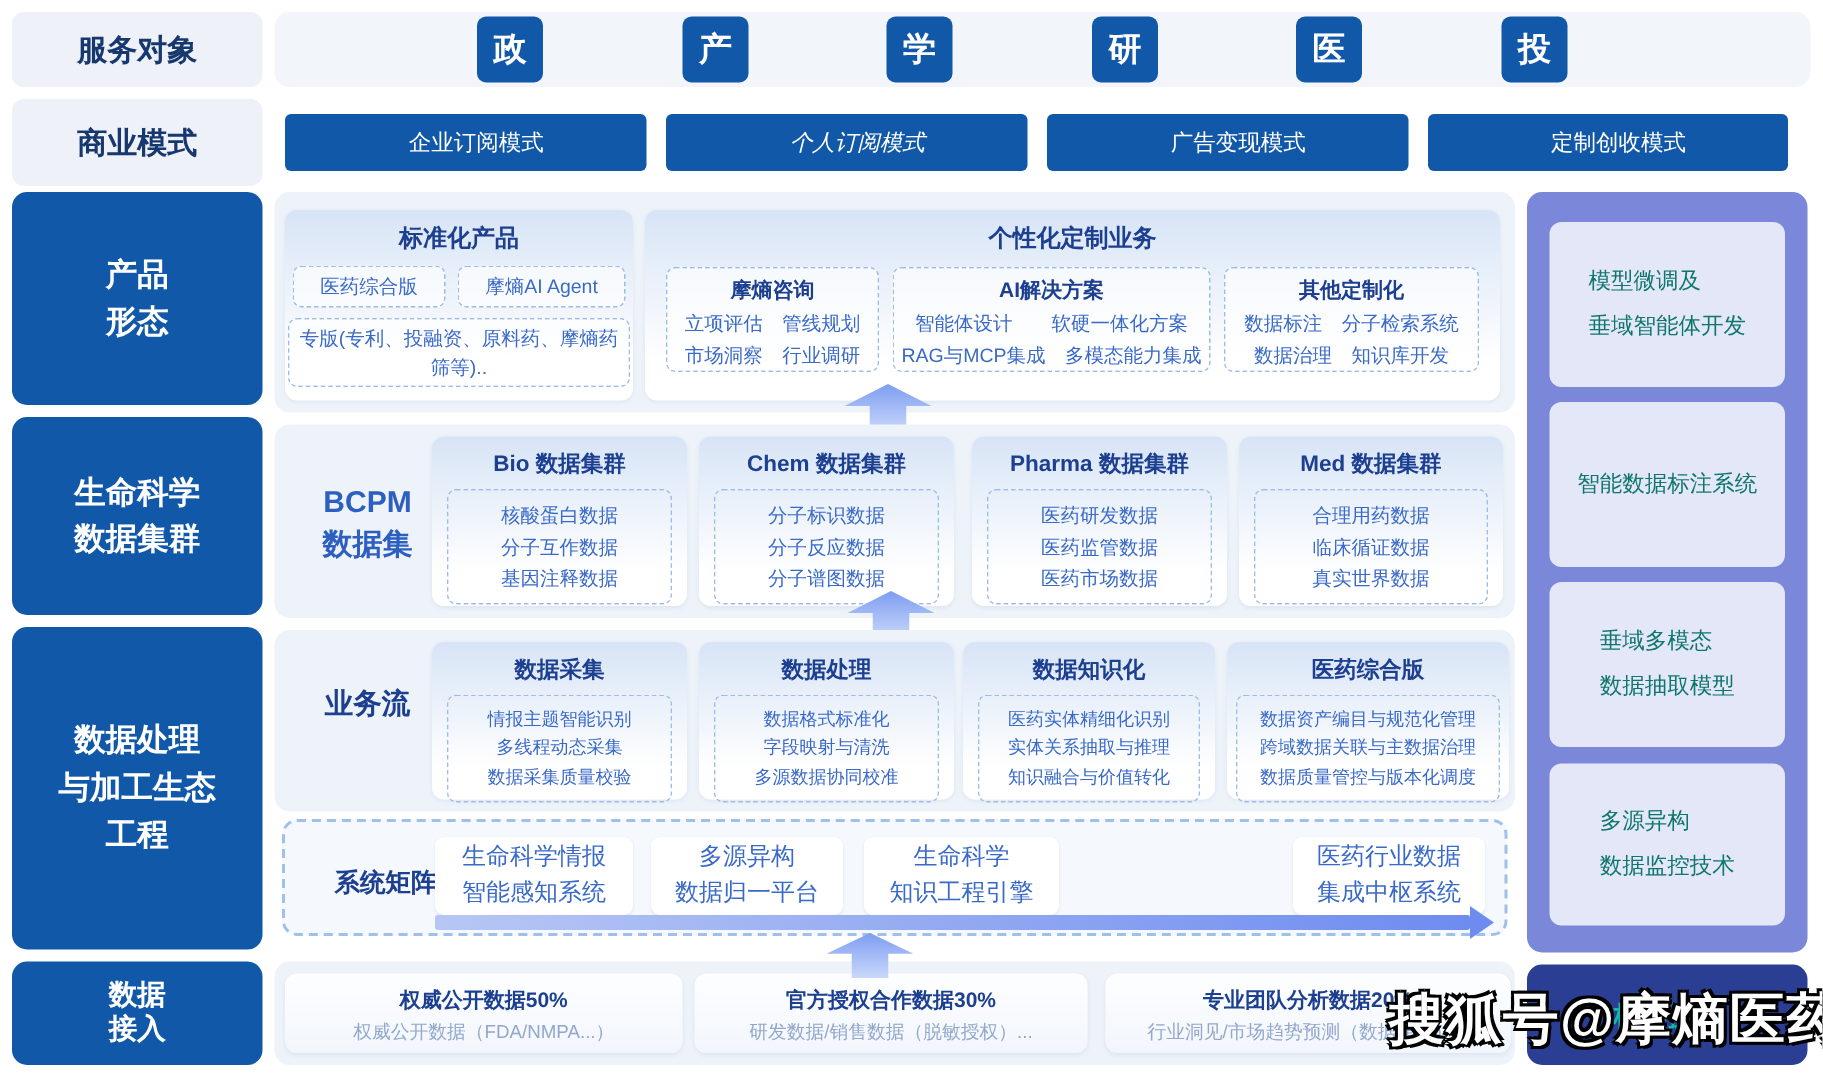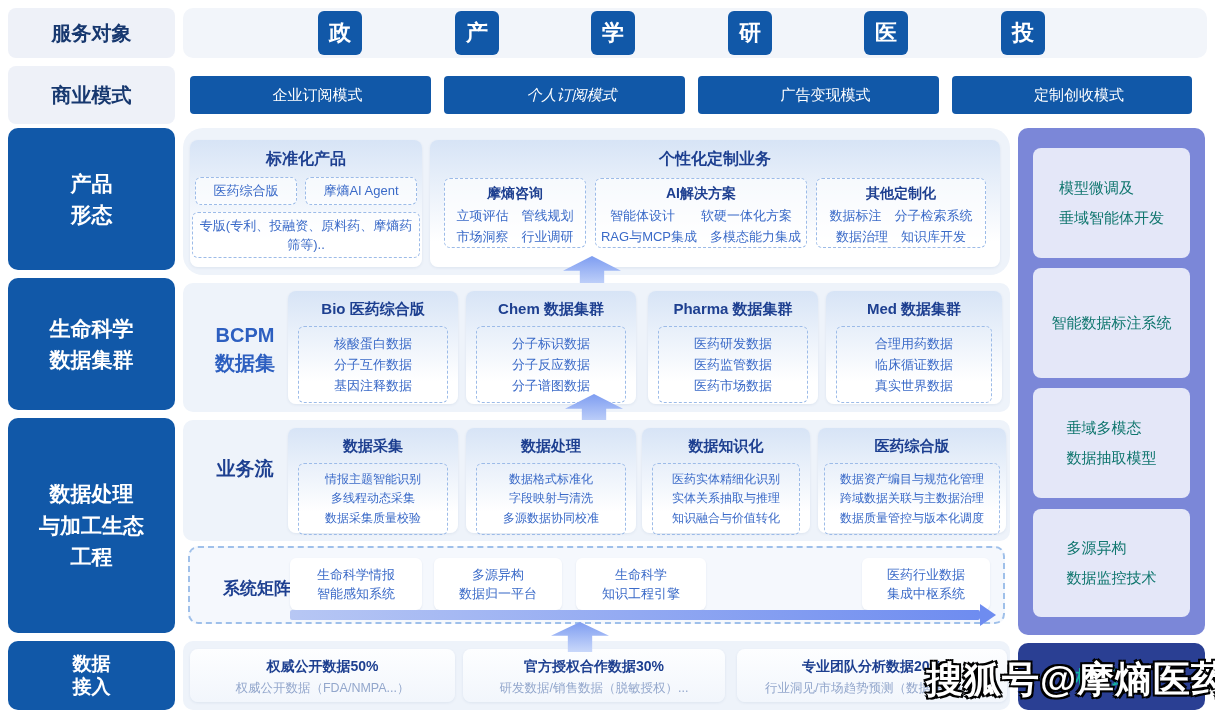--- a/index.html
+++ b/index.html
@@ -21,21 +21,21 @@
   .group{padding-top:6px;text-align:center;}
   .group .g-title{font-weight:bold;color:#1d3f90;font-size:14px;margin-bottom:3px;}
   .group .g-lines{font-size:13px;color:#3a6ac8;white-space:pre-line;line-height:1.6;}
   .cluster-title{font-weight:bold;color:#1d3f90;text-align:center;font-size:15px;padding-top:9px;}
   .cluster-lines{font-size:13px;color:#3a6ac8;white-space:pre-line;line-height:1.62;text-align:center;
     border:1px dashed #9cbbe8;border-radius:6px;margin:7px 10px 0 10px;padding:6px 2px;}
   .stage-lines{font-size:12px;}
   .big-side{font-weight:bold;color:#2d5fc0;font-size:20px;line-height:1.4;white-space:pre-line;text-align:center;}
   .navy-side{font-weight:bold;color:#1d3f90;font-size:17px;text-align:center;}
   .sys-wrap{border:2px dashed #9fc0ea;border-radius:10px;background:#f5f8fd;}
-  .sys-box{background:#fff;border-radius:6px;color:#3a6ac8;font-size:13px;line-height:1.5;display:flex;align-items:center;
+  .sys-box{background:#fff;border-radius:6px;color:#3a6ac8;font-size:16px;line-height:1.5;display:flex;align-items:center;
     justify-content:center;text-align:center;white-space:pre-line;box-shadow:0 1px 2px rgba(30,60,120,.10);}
   .sys-box.bold{font-weight:bold;color:#2d4ea8;}
   .arrow-up{clip-path:polygon(50% 0,100% 46%,71% 46%,71% 100%,29% 100%,29% 46%,0 46%);
     background:linear-gradient(180deg,#7e9df1 0%,#c9d8fa 100%);}
   .arrow-shaft{background:linear-gradient(90deg,#b7c7f4 0%,#6e8cf0 100%);border-radius:2px;}
   .arrow-head{width:0;height:0;border-left:16px solid #6e8cf0;border-top:11px solid transparent;border-bottom:11px solid transparent;}
   .src-box{background:linear-gradient(180deg,#fdfeff 0%,#f2f6fc 100%);border-radius:8px;text-align:center;box-shadow:0 1px 3px rgba(30,60,120,.08);}
   .src-title{font-weight:bold;color:#1d3f90;font-size:14px;margin-top:9px;}
   .src-sub{color:#93a7cc;font-size:12.5px;margin-top:4px;}
   .right-col{background:#7b87d8;border-radius:10px;}
@@ -70,21 +70,21 @@
   <div class="abs blue-label" style="left:8px;top:128px;width:167px;height:142px;">产品
 形态</div>
   <div class="abs blue-label" style="left:8px;top:278px;width:167px;height:132px;">生命科学
 数据集群</div>
   <div class="abs blue-label" style="left:8px;top:418px;width:167px;height:215px;">数据处理
 与加工生态
 工程</div>
   <div class="abs blue-label" style="left:8px;top:641px;width:167px;height:69px;font-size:19px;line-height:1.2;">数据
 接入</div>
 
-  <div class="abs row-strip" style="left:183px;top:128px;width:827px;height:147px;border-radius:20px;">
+  <div class="abs row-strip" style="left:183px;top:128px;width:827px;height:147px;">
     <div class="abs panel" style="left:7px;top:12px;width:232px;height:127px;">
       <div class="panel-title">标准化产品</div>
       <div style="display:flex;justify-content:center;gap:8px;margin-top:7px;">
         <div class="dashed chip" style="width:100px;height:26px;">医药综合版</div>
         <div class="dashed chip" style="width:110px;height:26px;">摩熵AI Agent</div>
       </div>
       <div class="dashed chip" style="margin:7px auto 0 auto;width:218px;height:44px;line-height:1.5;padding:0 4px;">专版(专利、投融资、原料药、摩熵药筛等)..</div>
     </div>
     <div class="abs panel" style="left:247px;top:12px;width:570px;height:127px;">
       <div class="panel-title">个性化定制业务</div>
@@ -107,21 +107,21 @@
       </div>
     </div>
   </div>
 
   <div class="abs arrow-up" style="left:563px;top:256px;width:58px;height:32px;"></div>
 
   <div class="abs row-strip" style="left:183px;top:283px;width:827px;height:129px;">
     <div class="abs big-side" style="left:12px;top:38px;width:100px;">BCPM
 数据集</div>
     <div class="abs panel" style="left:105px;top:8px;width:170px;height:113px;">
-      <div class="cluster-title">Bio 医药综合版</div>
+      <div class="cluster-title">Bio 数据集群</div>
       <div class="cluster-lines">核酸蛋白数据
 分子互作数据
 基因注释数据</div>
     </div>
     <div class="abs panel" style="left:283px;top:8px;width:170px;height:113px;">
       <div class="cluster-title">Chem 数据集群</div>
       <div class="cluster-lines">分子标识数据
 分子反应数据
 分子谱图数据</div>
     </div>

